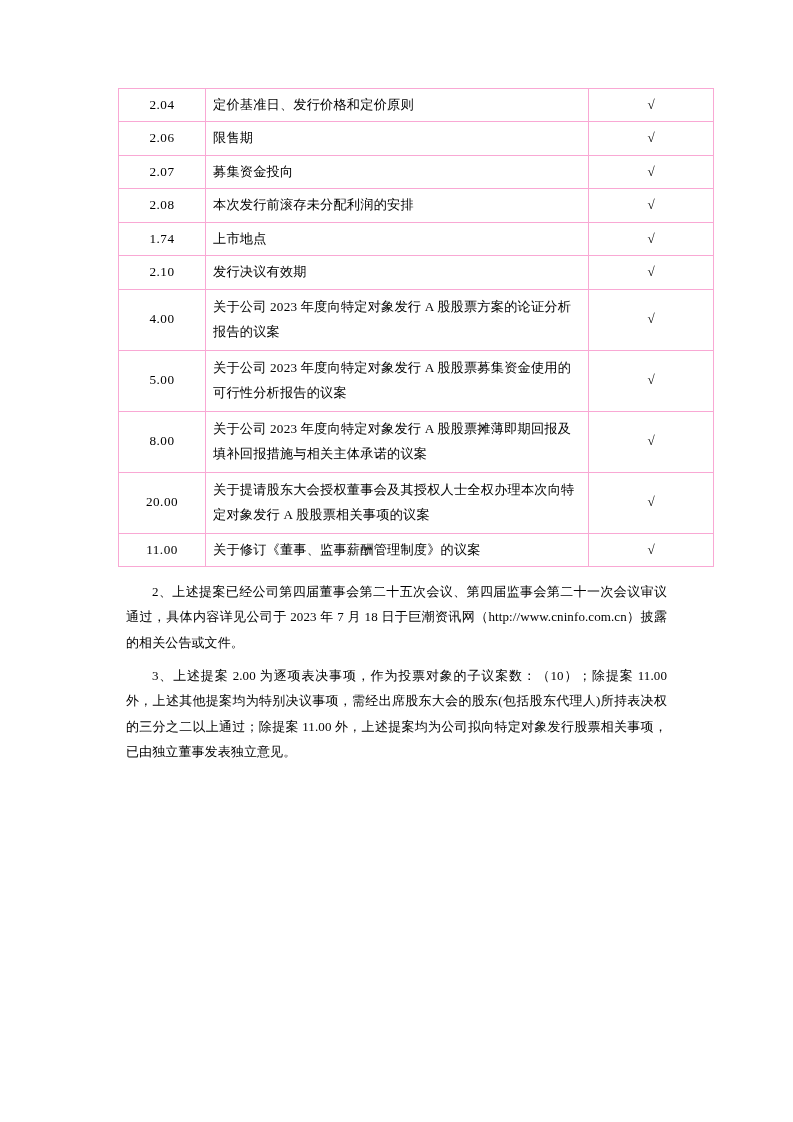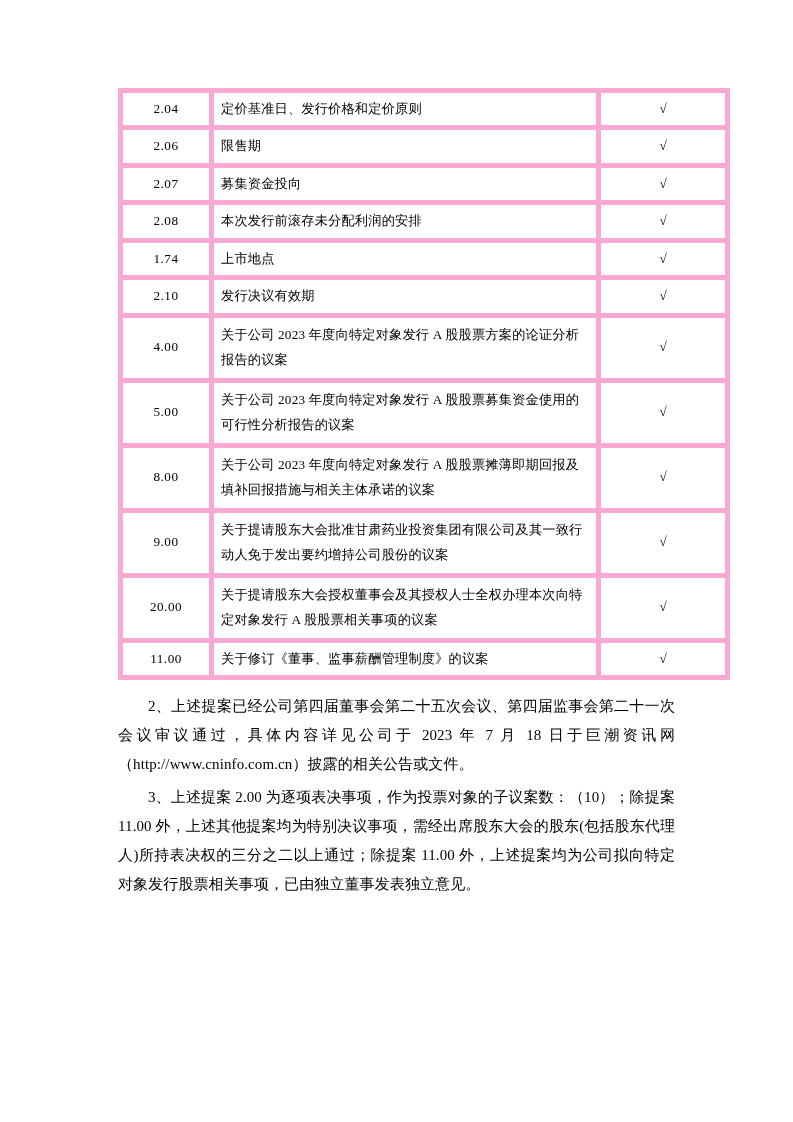--- a/index.html
+++ b/index.html
@@ -24,21 +24,21 @@
     box-sizing: border-box;
     padding: 88px 118px 60px 118px;
   }
   table.proposal-table {
     border-collapse: collapse;
     width: 557px;
     table-layout: fixed;
     margin: 0;
   }
   table.proposal-table td {
-    border: 5px solid #f9a8d4;
+    border: 1px solid #f9a8d4;
     font-size: 13.2px;
     line-height: 1.85;
     padding: 4px 7px;
     vertical-align: middle;
     font-family: "Liberation Serif", "DejaVu Serif", serif;
   }
   td.num-cell {
     width: 72px;
     text-align: center;
     letter-spacing: 0.5px;
@@ -50,25 +50,25 @@
     margin-top: 31px;
   }
   td.mark-cell {
     width: 110px;
     text-align: center;
     font-size: 14px;
   }
   .row-1 td { height: 24px; }
   .row-2 td { height: 52px; }
   .para {
-    font-size: 15px;
+    font-size: 13px;
     line-height: 1.95;
     text-align: justify;
     text-justify: inter-ideograph;
-    margin: 0;
+    margin: 8px;
     text-indent: 2em;
     letter-spacing: 0.1px;
   }
   .para-first {
     margin-top: 12px;
   }
   .para-gap {
     margin-top: 3px;
   }
 </style>
@@ -118,25 +118,20 @@
         <td class="num-cell">5.00</td>
         <td class="title-cell">关于公司 2023 年度向特定对象发行 A 股股票募集资金使用的可行性分析报告的议案</td>
         <td class="mark-cell">√</td>
       </tr>
       <tr class="row-2">
         <td class="num-cell">8.00</td>
         <td class="title-cell">关于公司 2023 年度向特定对象发行 A 股股票摊薄即期回报及填补回报措施与相关主体承诺的议案</td>
         <td class="mark-cell">√</td>
       </tr>
       <tr class="row-2">
-        <td class="num-cell">9.00</td>
-        <td class="title-cell">关于提请股东大会批准甘肃药业投资集团有限公司及其一致行动人免于发出要约增持公司股份的议案</td>
-        <td class="mark-cell">√</td>
-      </tr>
-      <tr class="row-2">
         <td class="num-cell">20.00</td>
         <td class="title-cell">关于提请股东大会授权董事会及其授权人士全权办理本次向特定对象发行 A 股股票相关事项的议案</td>
         <td class="mark-cell">√</td>
       </tr>
       <tr class="row-1">
         <td class="num-cell">11.00</td>
         <td class="title-cell">关于修订《董事、监事薪酬管理制度》的议案</td>
         <td class="mark-cell">√</td>
       </tr>
     </tbody>

